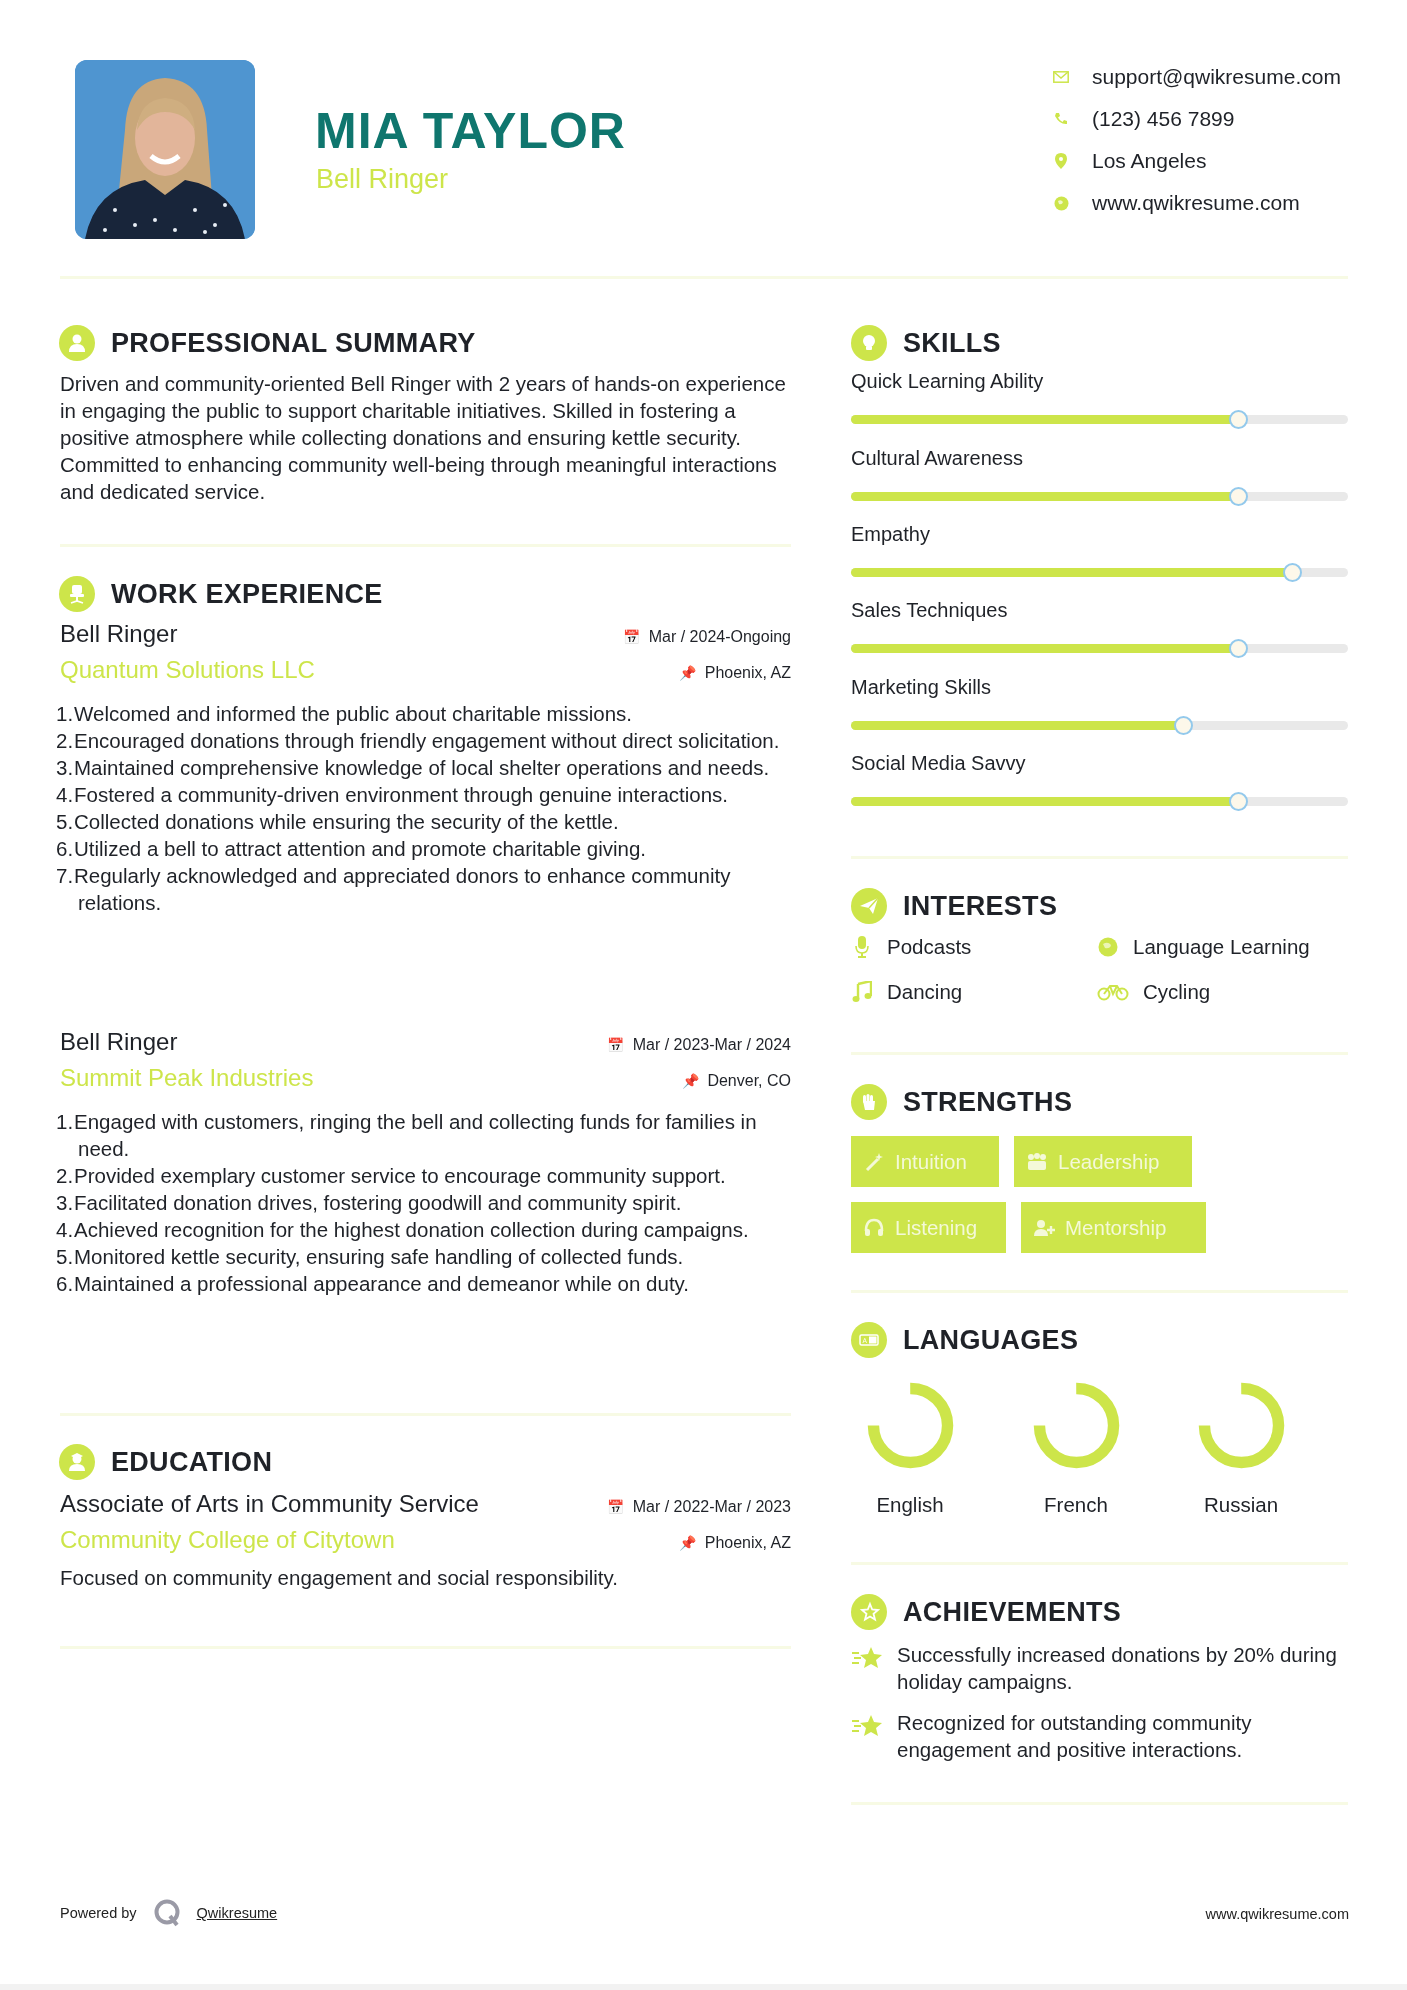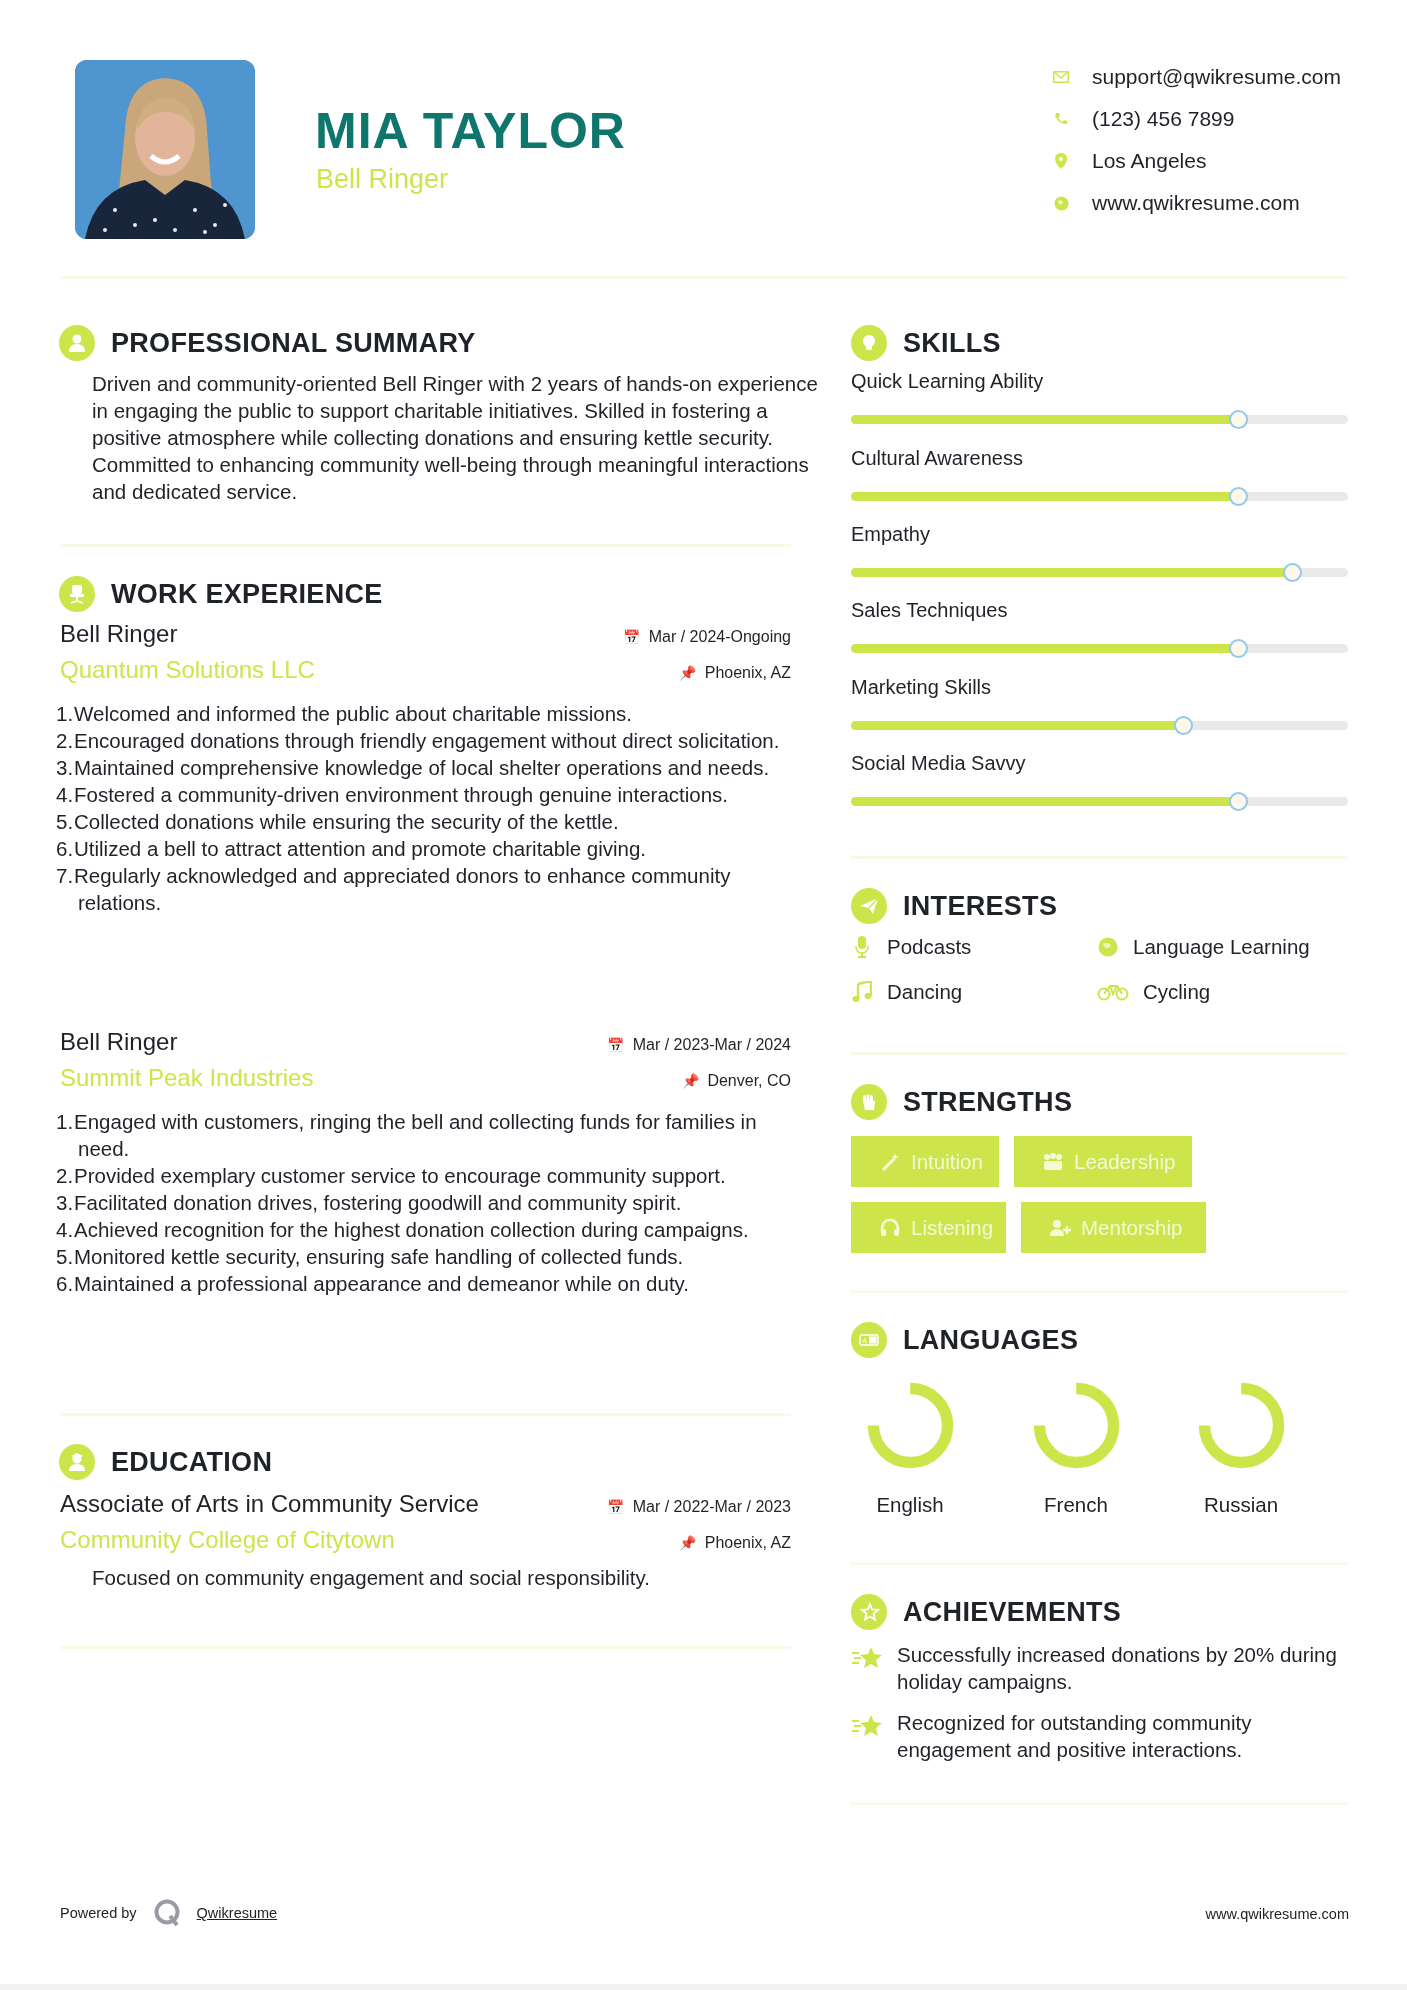--- a/index.html
+++ b/index.html
@@ -20,21 +20,21 @@
   .contact .ct { font-size: 21px; color: #1f2228; }
 
   .hdivider { position: absolute; height: 3px; background: #f7fae4; }
 
   
   .sec-head { position: absolute; display: flex; align-items: center; }
   .sec-icon { width: 36px; height: 36px; border-radius: 50%; background: #cde54a; display: flex; align-items: center; justify-content: center; margin-right: 16px; flex: 0 0 36px; }
   .sec-icon svg { width: 22px; height: 22px; }
   .sec-title { font-size: 27px; font-weight: 700; letter-spacing: 0.3px; color: #1f2228; }
 
-  .para { position: absolute; font-size: 20.5px; line-height: 27px; color: #1f2228; margin-left: 32px; }
+  .para { position: absolute; font-size: 20.5px; line-height: 27px; color: #1f2228; }
 
   
   .job { position: absolute; left: 60px; width: 731px; }
   .job-row { display: flex; justify-content: space-between; align-items: baseline; }
   .job-title { font-size: 24px; color: #1f2228; }
   .job-meta { font-size: 16px; color: #1f2228; display: flex; align-items: center; }
   .job-meta .mi { margin-right: 8px; font-size: 14px; color: #333; }
   .job-company { font-size: 24px; color: #cde54a; }
   ol.duties { list-style: none; margin-top: 16px; }
   ol.duties li { font-size: 20.5px; line-height: 27px; padding-left: 18px; text-indent: -18px; color: #1f2228; }
@@ -45,21 +45,21 @@
   .skill-label { font-size: 20px; color: #1f2228; }
   .skill-track { position: relative; margin-top: 22px; height: 9px; border-radius: 5px; background: #e9e9e9; }
   .skill-fill { position: absolute; left: 0; top: 0; height: 9px; border-radius: 5px; background: #cde54a; }
   .skill-knob { position: absolute; top: -5px; width: 19px; height: 19px; border-radius: 50%; border: 2px solid #93c9ec; background: #fdf8ea; margin-left: -10px; }
 
   
   .interest { position: absolute; display: flex; align-items: center; font-size: 20.5px; color: #1f2228; }
   .interest .ii { width: 22px; margin-right: 14px; color: #cde54a; display: flex; justify-content: center; }
 
   
-  .chip { position: absolute; height: 51px; background: #cde54a; color: #f4f9d8; display: flex; align-items: center; padding: 0 28px; font-size: 20.5px; }
+  .chip { position: absolute; height: 51px; background: #cde54a; color: #f4f9d8; display: flex; align-items: center; padding: 0 12px; font-size: 20.5px; }
   .chip .chi { margin-right: 10px; display: flex; align-items: center; }
   .chip .chi svg { width: 22px; height: 22px; }
 
   
   .lang { position: absolute; width: 120px; text-align: center; }
   .lang svg { width: 95px; height: 95px; display: block; margin: 0 auto; }
   .lang .ll { font-size: 20.5px; margin-top: 20px; color: #1f2228; }
 
   
   .ach { position: absolute; left: 851px; width: 497px; display: flex; }

